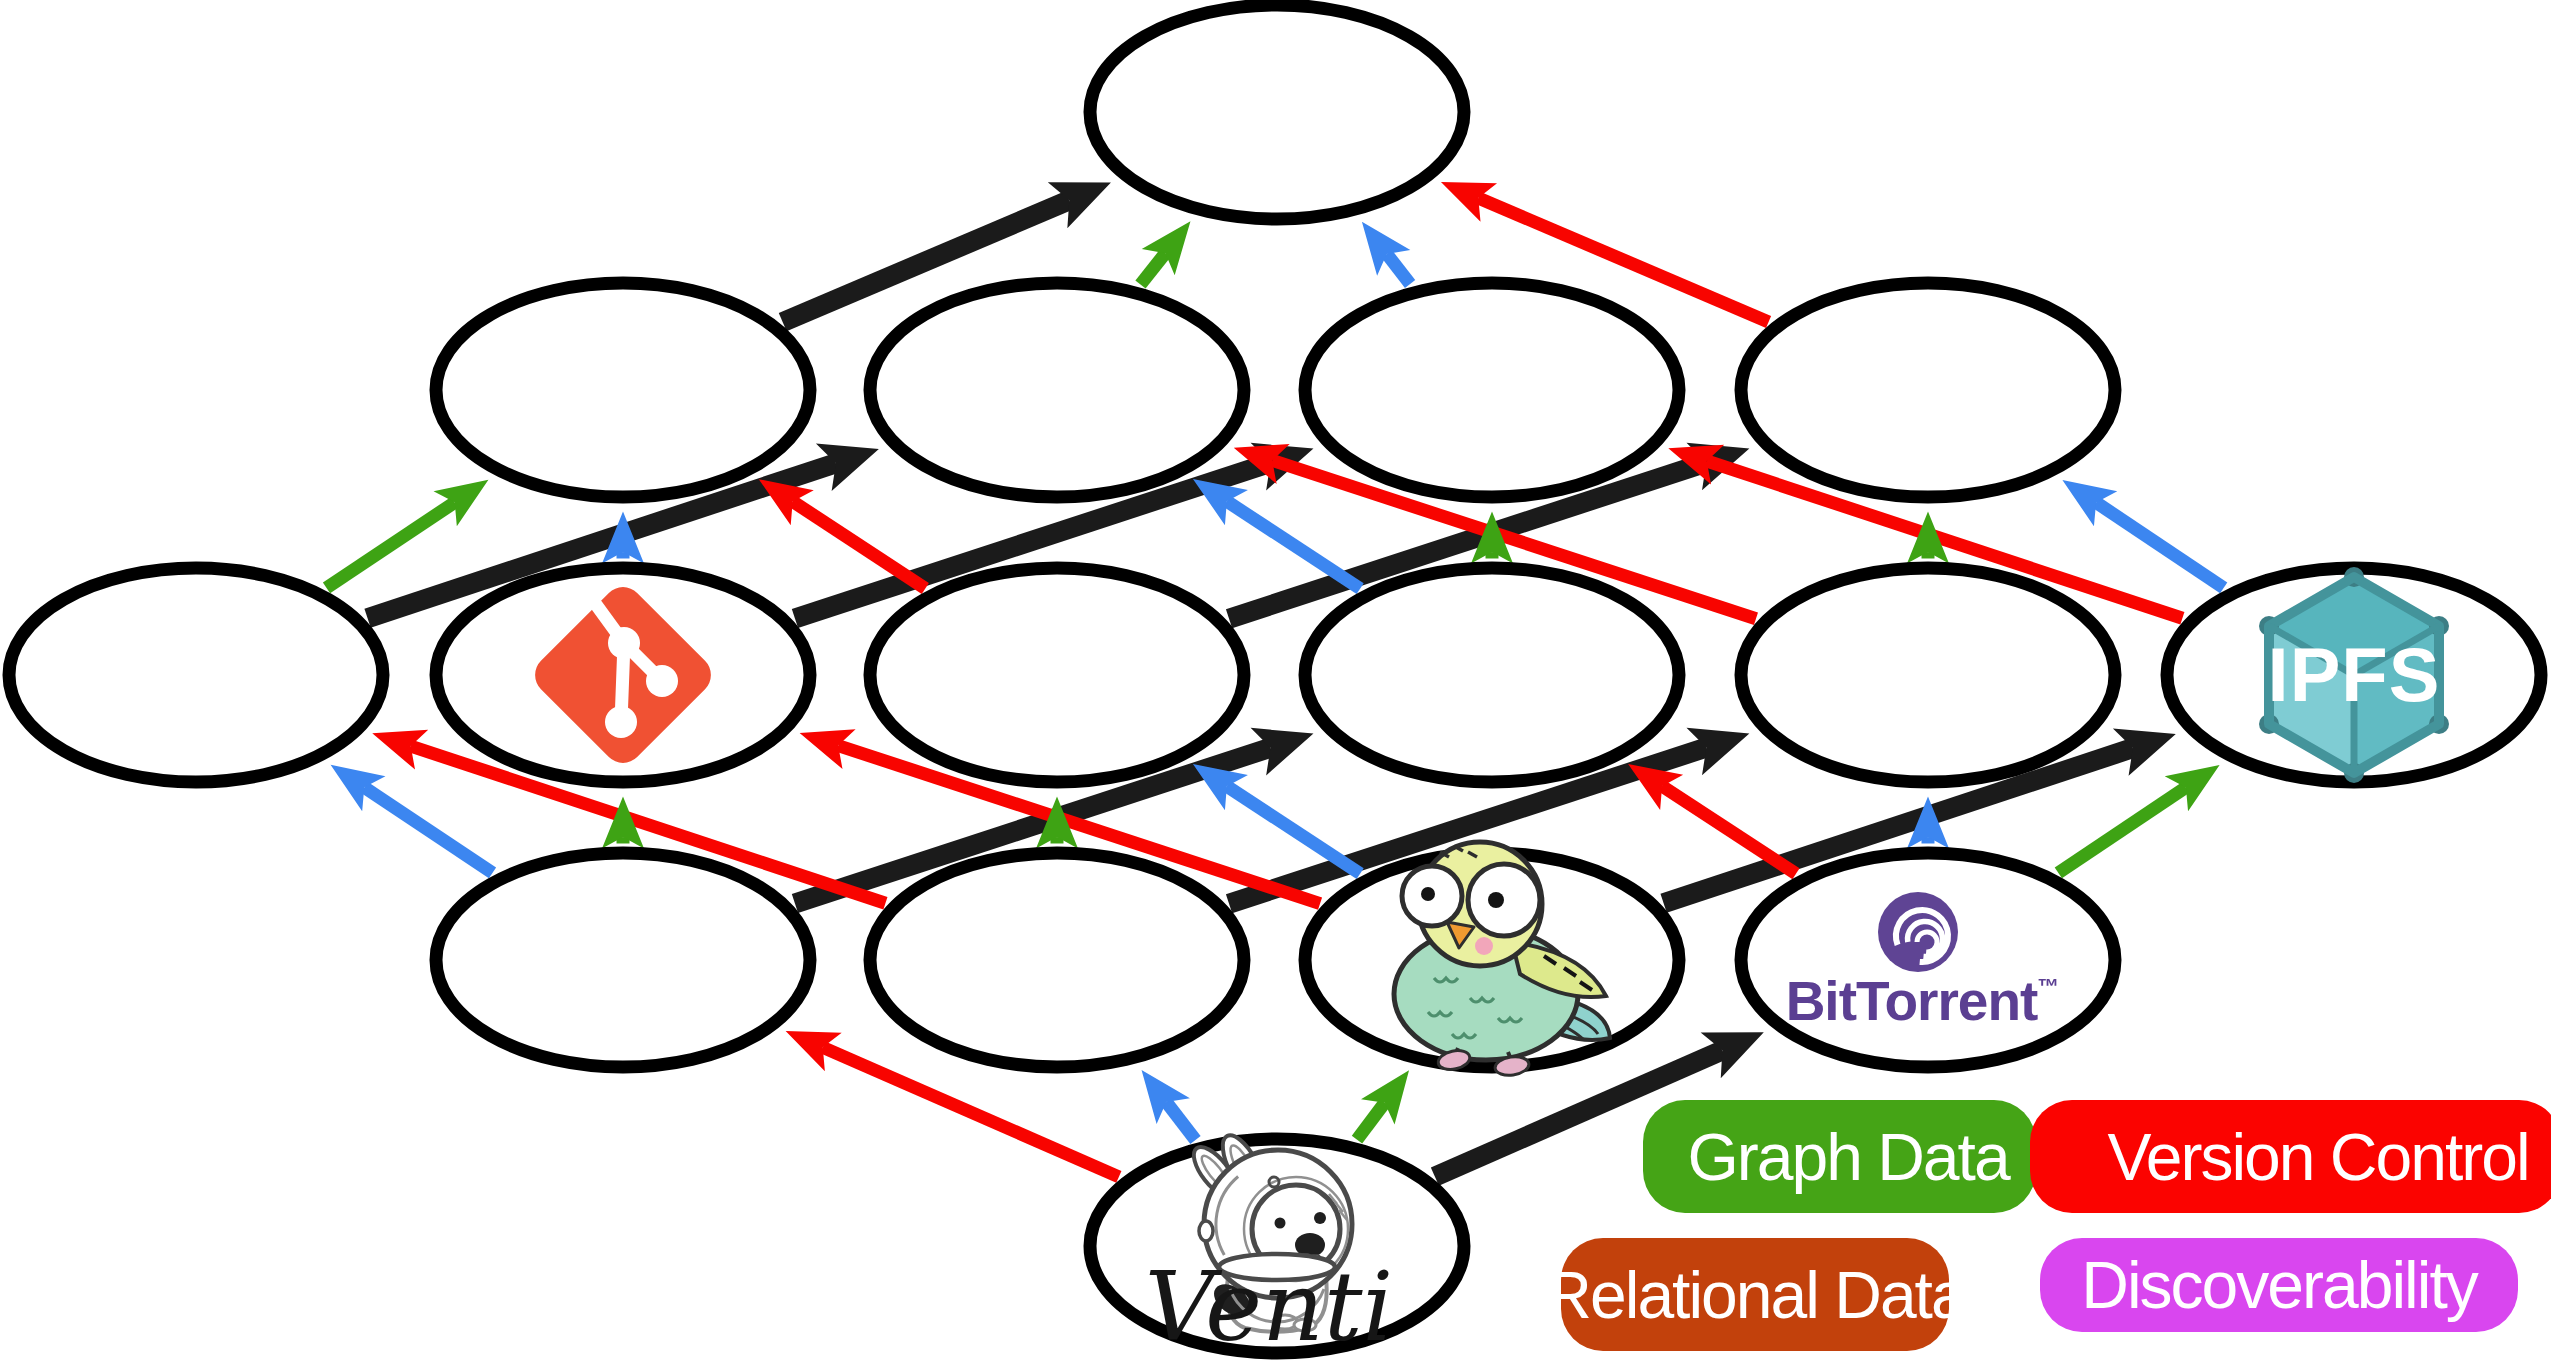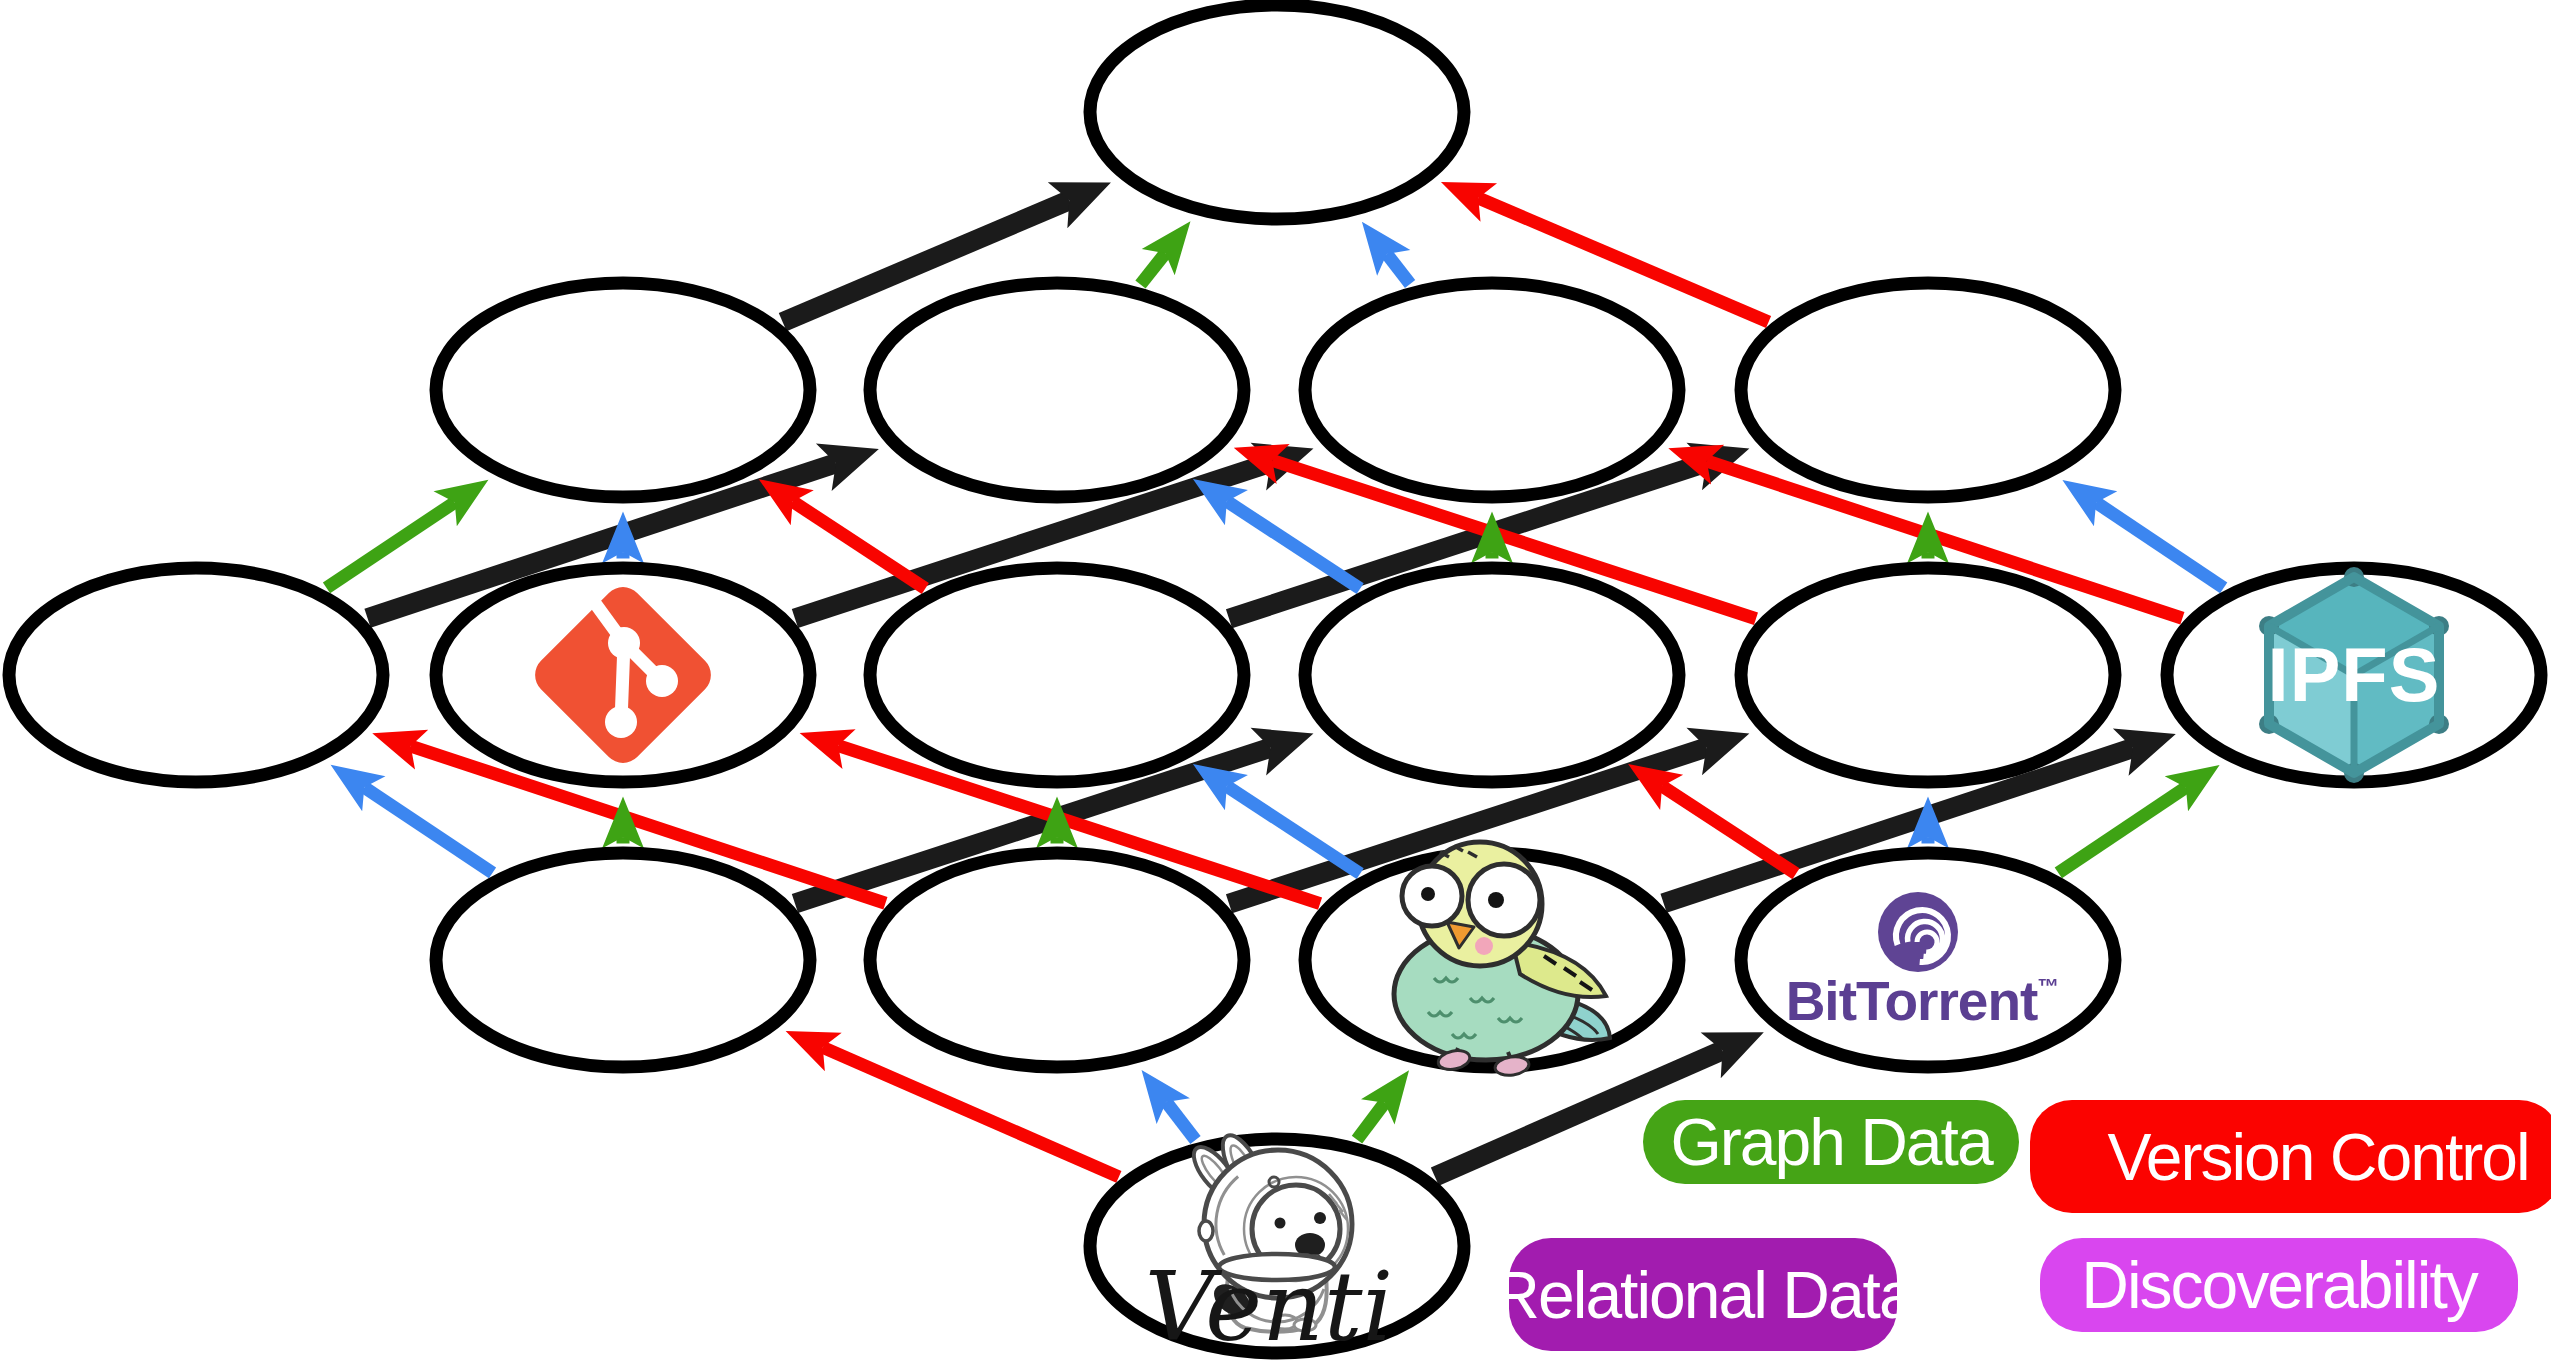--- a/index.html
+++ b/index.html
@@ -190,26 +190,26 @@
         <line x1="1339" y1="1210" x2="1347" y2="1220" stroke="#909090" stroke-width="2.5"></line>
         <ellipse cx="1310" cy="1245" rx="15" ry="12" fill="#1F1F1F"></ellipse>
         <rect x="1301" y="1254" width="9" height="14" rx="2.5" fill="#FFFFFF" stroke="#4A4A4A" stroke-width="1.5"></rect>
         <rect x="1311" y="1255" width="9" height="13" rx="2.5" fill="#FFFFFF" stroke="#4A4A4A" stroke-width="1.5"></rect>
         <ellipse cx="1277" cy="1267" rx="58" ry="13" fill="#FFFFFF" stroke="#4A4A4A" stroke-width="4.5"></ellipse>
         <path d="M1323.9846310392954,1289.1010071662834 A50,50 0 0 1 1230.0153689607046,1289.1010071662834" fill="none" stroke="#909090" stroke-width="3"></path>
         <text x="1269" y="1340" text-anchor="middle" fill="#161616" font-family="&quot;DejaVu Serif&quot;,serif" font-style="italic" font-size="96">Venti</text>
       </g>
     </svg>
   <div>
-    <div class="legend-pill" style="left: 1643px; top: 1100px; width: 376px; height: 84px; background: rgb(69, 164, 22); color: rgb(255, 255, 255);">
+    <div class="legend-pill" style="left: 1643px; top: 1100px; width: 376px; height: 113px; background: rgb(69, 164, 22); color: rgb(255, 255, 255); padding-left: 17px;">
         <span>Graph Data</span>
       </div>
     <div class="legend-pill" style="left: 2030px; top: 1100px; width: 486px; height: 113px; background: rgb(251, 3, 0); color: rgb(255, 255, 255); padding-left: 45px;">
         <span>Version Control</span>
       </div>
-    <div class="legend-pill" style="left: 1509px; top: 1238px; width: 388px; height: 113px; background: #a21caf; color: rgb(255, 255, 255);">
+    <div class="legend-pill" style="left: 1561px; top: 1238px; width: 388px; height: 113px; background: #c2410c; color: rgb(255, 255, 255);">
         <span>Relational Data</span>
       </div>
     <div class="legend-pill" style="left: 2040px; top: 1238px; width: 478px; height: 94px; background: #d946ef; color: rgb(255, 255, 255);">
         <span>Discoverability</span>
       </div>
   </div>
 </div>
 
 </body></html>

